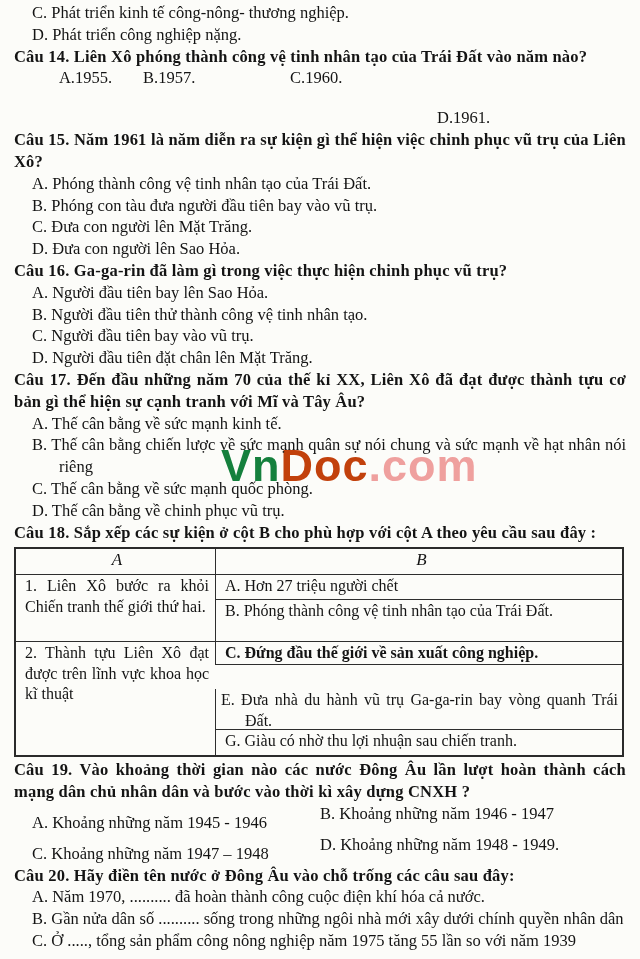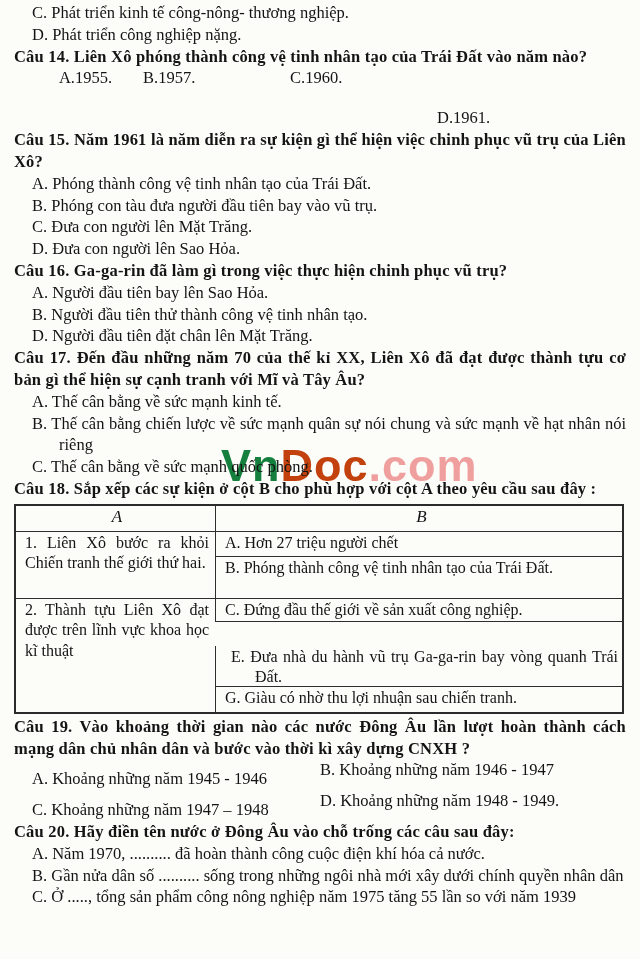--- a/index.html
+++ b/index.html
@@ -58,28 +58,28 @@
   }
   .t18 .hdr{
     font-style:italic;
     text-align:center;
     font-size:17px;
     padding-top:1px;
   }
   .t18 .bb{border-bottom:1.5px solid #2e2e2e;}
   .t18 .bl{border-left:1.5px solid #2e2e2e;}
   .t18 .colA{text-align:justify;}
-  .t18 .hang{padding-left:39px;text-indent:-24px;text-align:justify;}
+  .t18 .hang{padding-left:29px;text-indent:-24px;text-align:justify;}
   .hA{grid-column:1;grid-row:1;}
   .hB{grid-column:2;grid-row:1;}
   .a1{grid-column:1;grid-row:2/4;}
   .a2{grid-column:1;grid-row:4/8;}
   .bA{grid-column:2;grid-row:2;}
   .bB{grid-column:2;grid-row:3;}
-  .bC{grid-column:2;grid-row:4;}
+  .bC{grid-column:2;grid-row:4;font-weight:bold;}
   .bD{grid-column:2;grid-row:5;}
   .bE{grid-column:2;grid-row:6;}
   .bG{grid-column:2;grid-row:7;}
   
   .wm{
     position:absolute;
     left:221px;top:455px;
     z-index:0;
     font-family:"Liberation Sans","DejaVu Sans",sans-serif;
     font-weight:bold;
@@ -121,28 +121,30 @@
       <p class="opt">A. Phóng thành công vệ tinh nhân tạo của Trái Đất.</p>
       <p class="opt">B. Phóng con tàu đưa người đầu tiên bay vào vũ trụ.</p>
       <p class="opt">C. Đưa con người lên Mặt Trăng.</p>
       <p class="opt">D. Đưa con người lên Sao Hỏa.</p>
     </section>
 
     <section>
       <p class="q-title">Câu 16. Ga-ga-rin đã làm gì trong việc thực hiện chinh phục vũ trụ?</p>
       <p class="opt">A. Người đầu tiên bay lên Sao Hỏa.</p>
       <p class="opt">B. Người đầu tiên thử thành công vệ tinh nhân tạo.</p>
+      <p class="opt">C. Người đầu tiên bay vào vũ trụ.</p>
       <p class="opt">D. Người đầu tiên đặt chân lên Mặt Trăng.</p>
     </section>
 
     <section>
       <p class="q-title">Câu 17. Đến đầu những năm 70 của thế kỉ XX, Liên Xô đã đạt được thành tựu cơ bản gì thể hiện sự cạnh tranh với Mĩ và Tây Âu?</p>
       <p class="opt">A. Thế cân bằng về sức mạnh kinh tế.</p>
       <p class="opt">B. Thế cân bằng chiến lược về sức mạnh quân sự nói chung và sức mạnh về hạt nhân nói riêng</p>
       <p class="opt">C. Thế cân bằng về sức mạnh quốc phòng.</p>
+      <p class="opt">D. Thế cân bằng về chinh phục vũ trụ.</p>
     </section>
 
     <section>
       <p class="q-title">Câu 18. Sắp xếp các sự kiện ở cột B cho phù hợp với cột A theo yêu cầu sau đây :</p>
 
       <div class="t18">
         <div class="cell hdr bb hA">A</div>
         <div class="cell hdr bb bl hB">B</div>
 
         <div class="cell colA bb a1">1. Liên Xô bước ra khỏi Chiến tranh thế giới thứ hai.</div>

